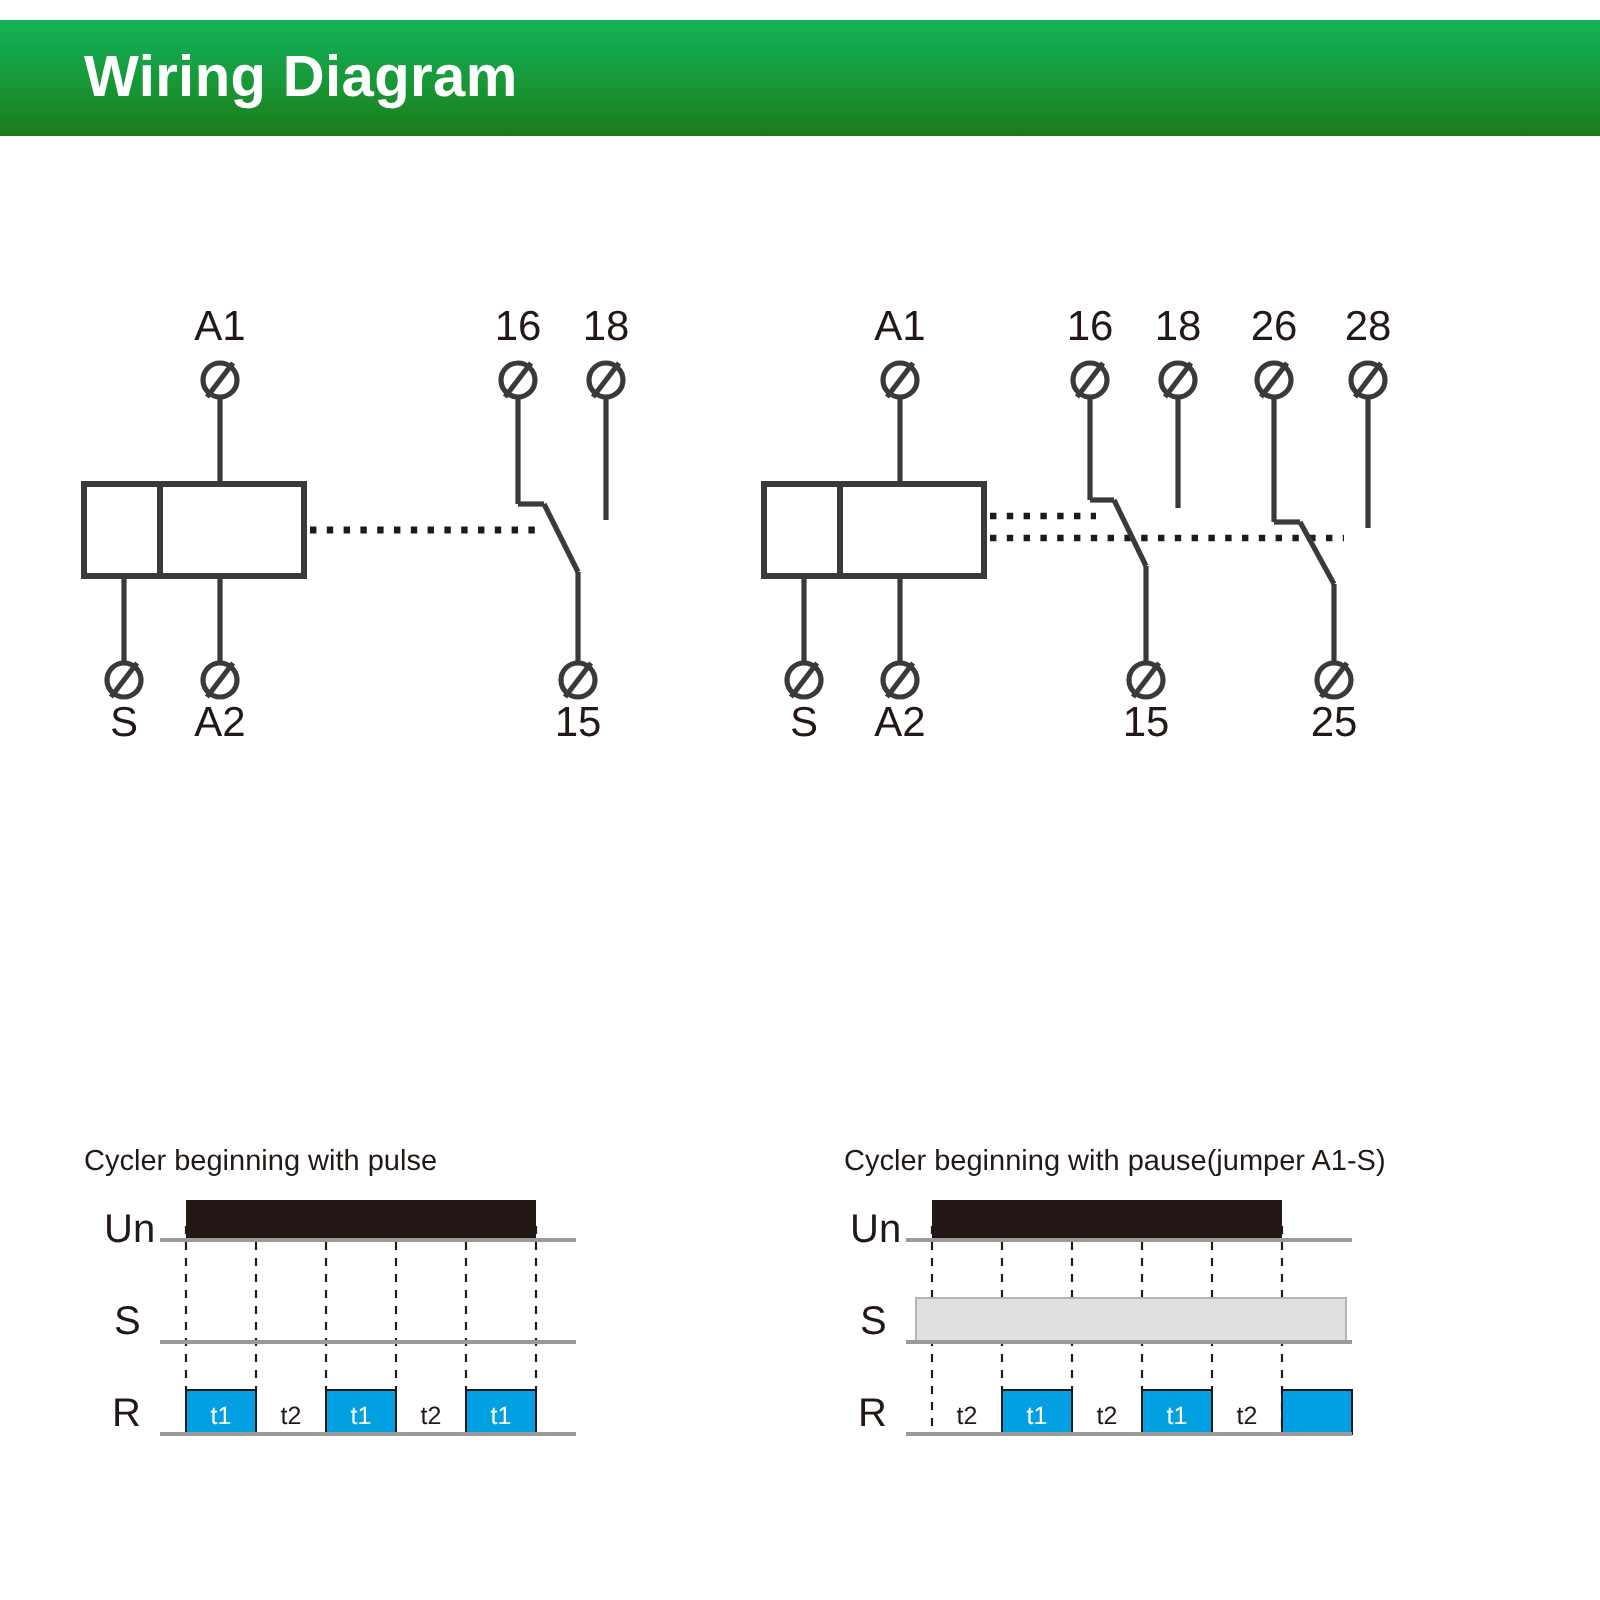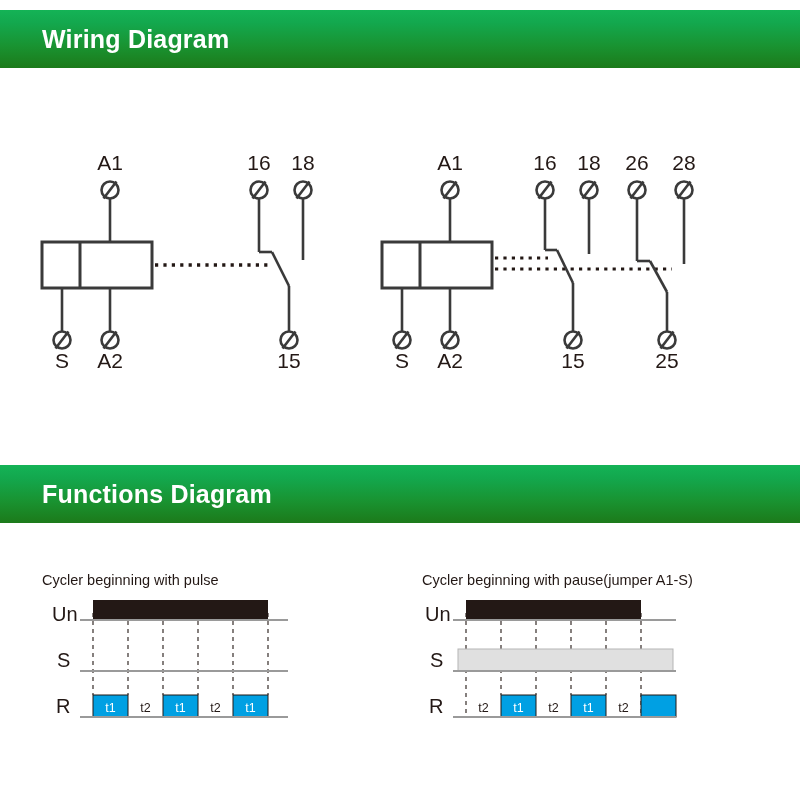--- a/index.html
+++ b/index.html
@@ -26,21 +26,21 @@
   .section-header {
     position: absolute;
     left: 0;
     width: 800px;
     background: linear-gradient(to bottom, #14b356 0%, #13a84e 22%, #199331 62%, #1c7a1a 100%);
     display: flex;
     align-items: center;
   }
   .section-header .title {
     color: #ffffff;
-    font-size: 25px;
+    font-size: 29px;
     font-weight: bold;
     letter-spacing: 0.2px;
     padding-left: 42px;
     font-family: "Liberation Sans", sans-serif;
   }
 
   #header-wiring   { top: 10px; height: 58px; }
   #header-functions{ top: 465px; height: 58px; }
 
   
@@ -200,23 +200,20 @@
 
           <line x1="650" y1="193" x2="667" y2="224" stroke="#3a3a3a" stroke-width="2.6"></line>
           <line x1="667" y1="224" x2="667" y2="272" stroke="#3a3a3a" stroke-width="2.6"></line>
           <use href="#phi" x="667" y="272"></use>
           <text class="term-label" x="667" y="300" text-anchor="middle">25</text>
         </g>
       </g>
     </svg>
   </div>
 
-  <div class="section-header" id="header-functions">
-    <span class="title">Functions Diagram</span>
-  </div>
 
   <div class="functions-area">
     <svg width="800" height="277" viewBox="0 0 800 277">
 
       <g>
         <text class="fn-title" x="42" y="62">Cycler beginning with pulse</text>
 
         <text class="row-label" x="52" y="98">Un</text>
         <text class="row-label" x="57" y="144">S</text>
         <text class="row-label" x="56" y="190">R</text>

